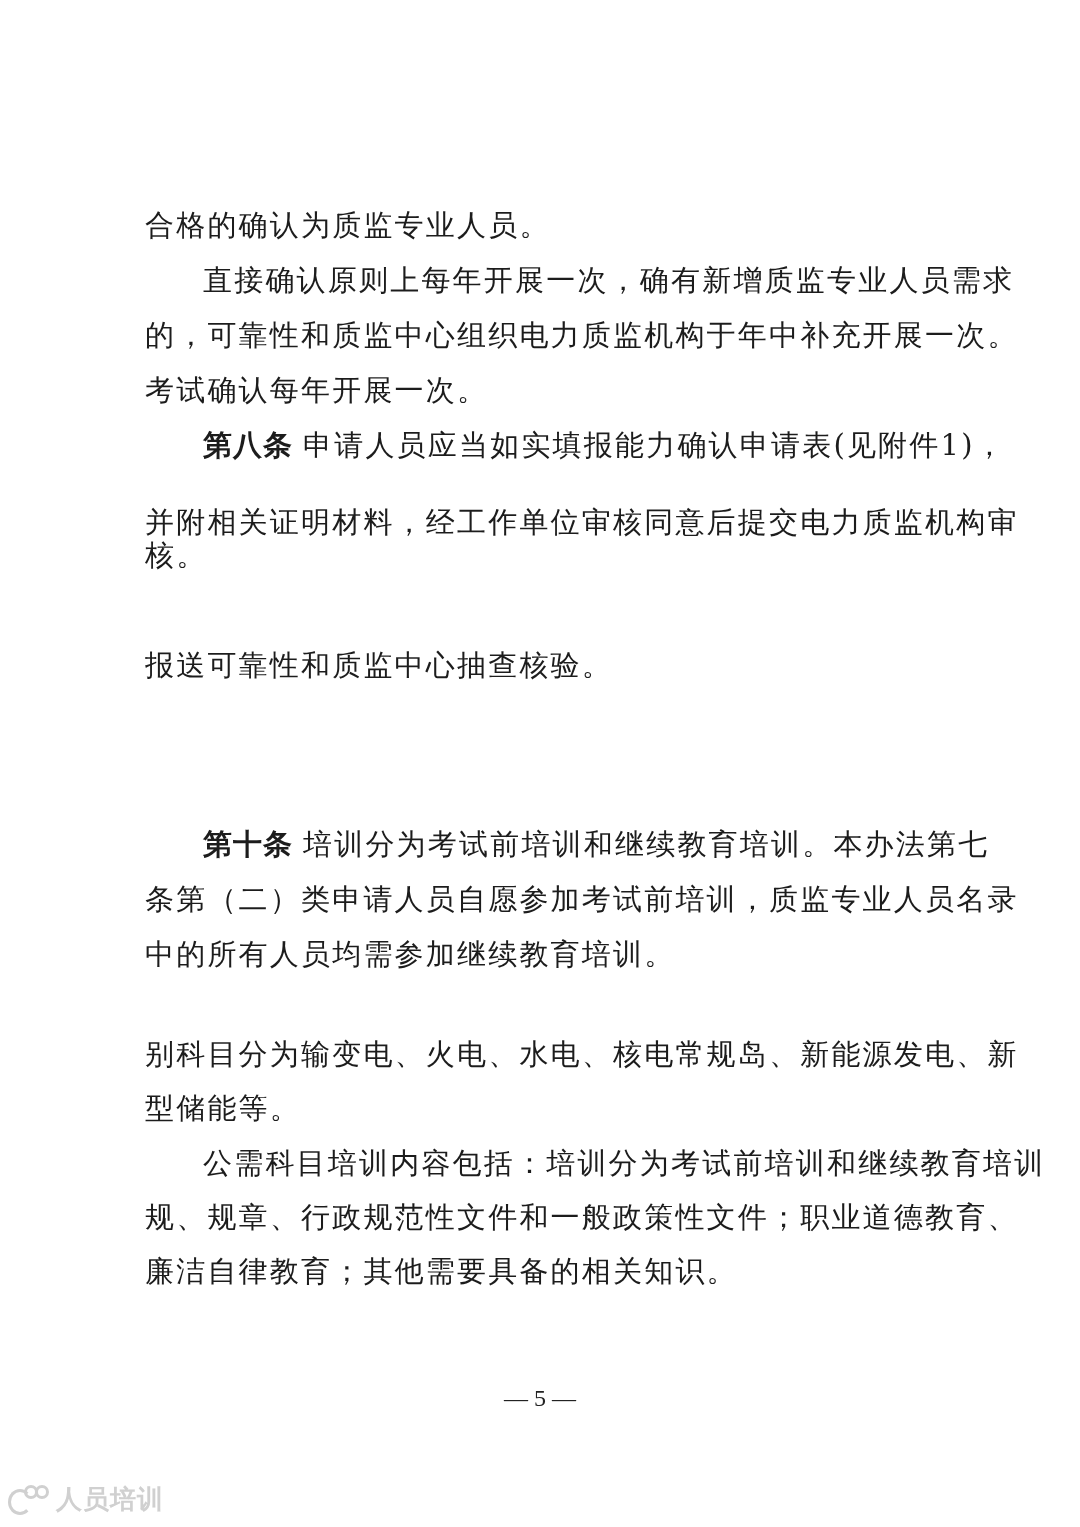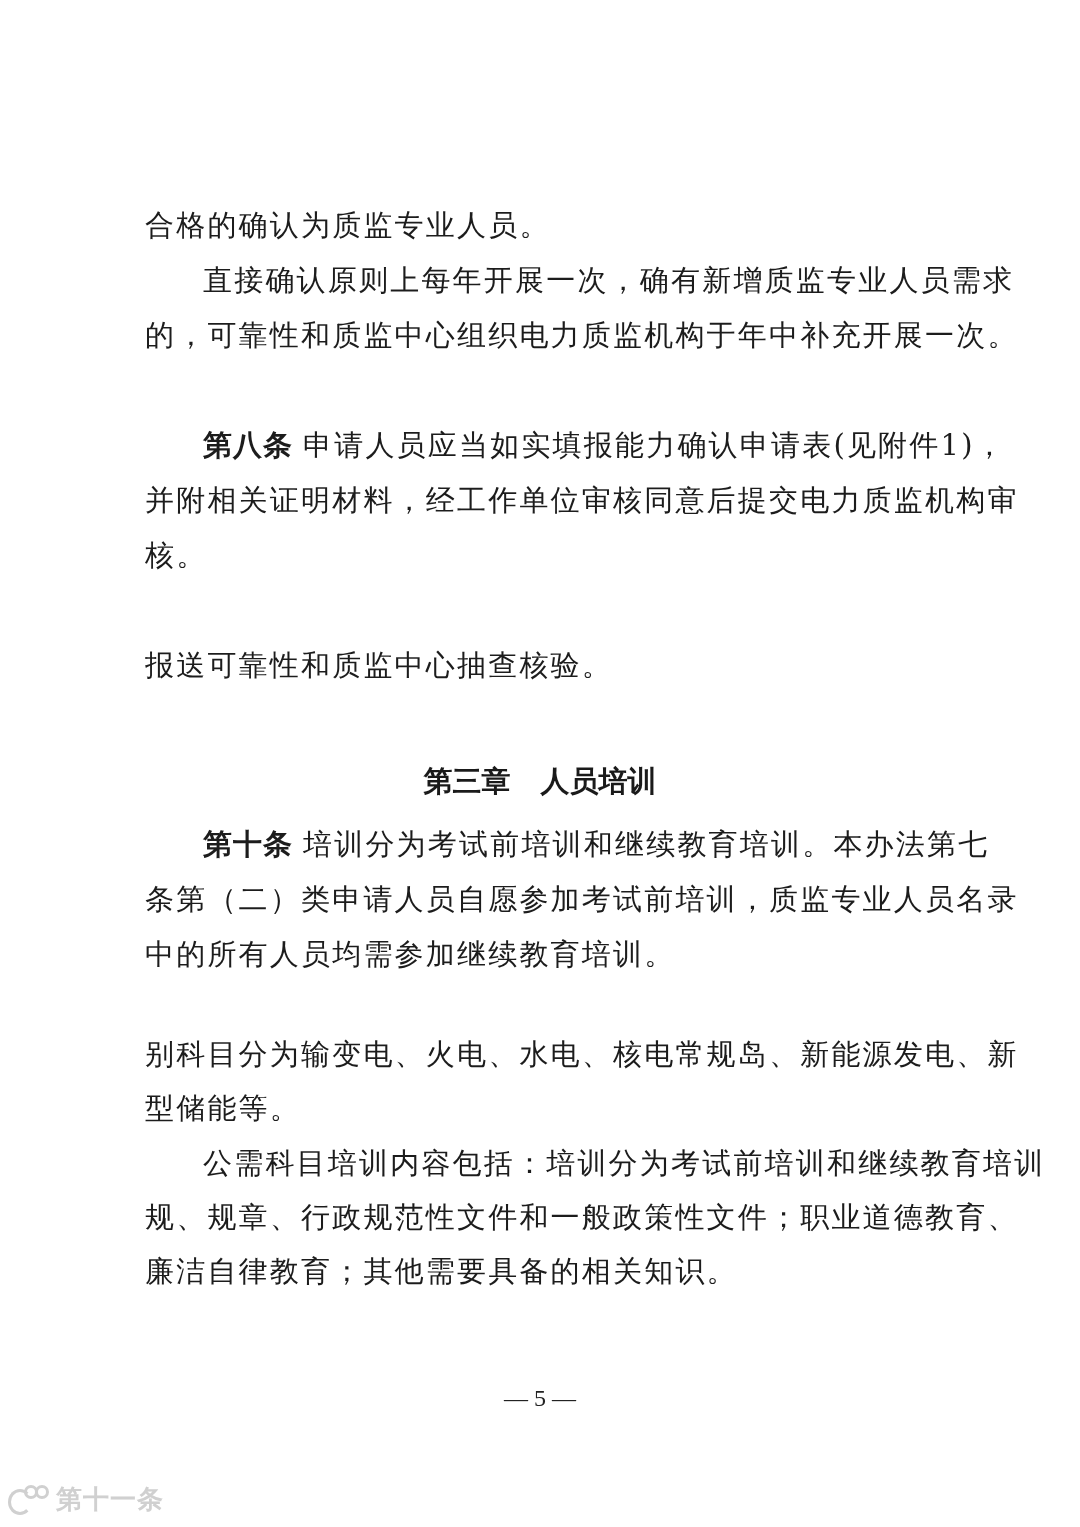--- a/index.html
+++ b/index.html
@@ -22,41 +22,39 @@
   .wm-logo i { position: absolute; border: 3px solid #d0d0d0; border-radius: 50%; }
 </style>
 </head>
 <body>
 
 <div class="page">
 
   <div class="line" style="top:207px">合格的确认为质监专业人员。</div>
   <div class="line indent" style="top:262px">直接确认原则上每年开展一次，确有新增质监专业人员需求</div>
   <div class="line" style="top:317px">的，可靠性和质监中心组织电力质监机构于年中补充开展一次。</div>
+  <div class="line" style="top:372px">考试确认每年开展一次。</div>
   <div class="line indent" style="top:427px"><span class="bold">第八条</span><span>申请人员应当如实填报能力确认申请表(见附件1)，</span></div>
-  <div class="line" style="top:482px">并附相关证明材料，经工作单位审核同意后提交电力质监机构审</div>
+  <div class="line" style="top:504px">并附相关证明材料，经工作单位审核同意后提交电力质监机构审</div>
   <div class="line" style="top:537px">核。</div>
   <div class="line" style="top:647px">报送可靠性和质监中心抽查核验。</div>
 
-  <div class="chapter" style="top:763px">
-    <span>第三章</span><span>人员培训</span>
-  </div>
 
   <div class="line indent" style="top:826px"><span class="bold">第十条</span><span>培训分为考试前培训和继续教育培训。本办法第七</span></div>
   <div class="line" style="top:881px">条第（二）类申请人员自愿参加考试前培训，质监专业人员名录</div>
   <div class="line" style="top:936px">中的所有人员均需参加继续教育培训。</div>
   <div class="line" style="top:1036px">别科目分为输变电、火电、水电、核电常规岛、新能源发电、新</div>
   <div class="line" style="top:1090px">型储能等。</div>
   <div class="line indent" style="top:1145px">公需科目培训内容包括：培训分为考试前培训和继续教育培训</div>
   <div class="line" style="top:1199px">规、规章、行政规范性文件和一般政策性文件；职业道德教育、</div>
   <div class="line" style="top:1253px">廉洁自律教育；其他需要具备的相关知识。</div>
 
   <div class="pagenum">— 5 —</div>
 
   <div class="watermark">
     <span class="wm-logo">
       <i style="left:0;top:4px;width:18px;height:20px;border-right-color:transparent;"></i>
       <i style="left:16px;top:0;width:8px;height:8px;"></i>
       <i style="left:27px;top:0;width:8px;height:8px;"></i>
     </span>
-    <span>第十一条</span>
+    <span>人员培训</span>
   </div>
 </div>
 
 </body></html>

